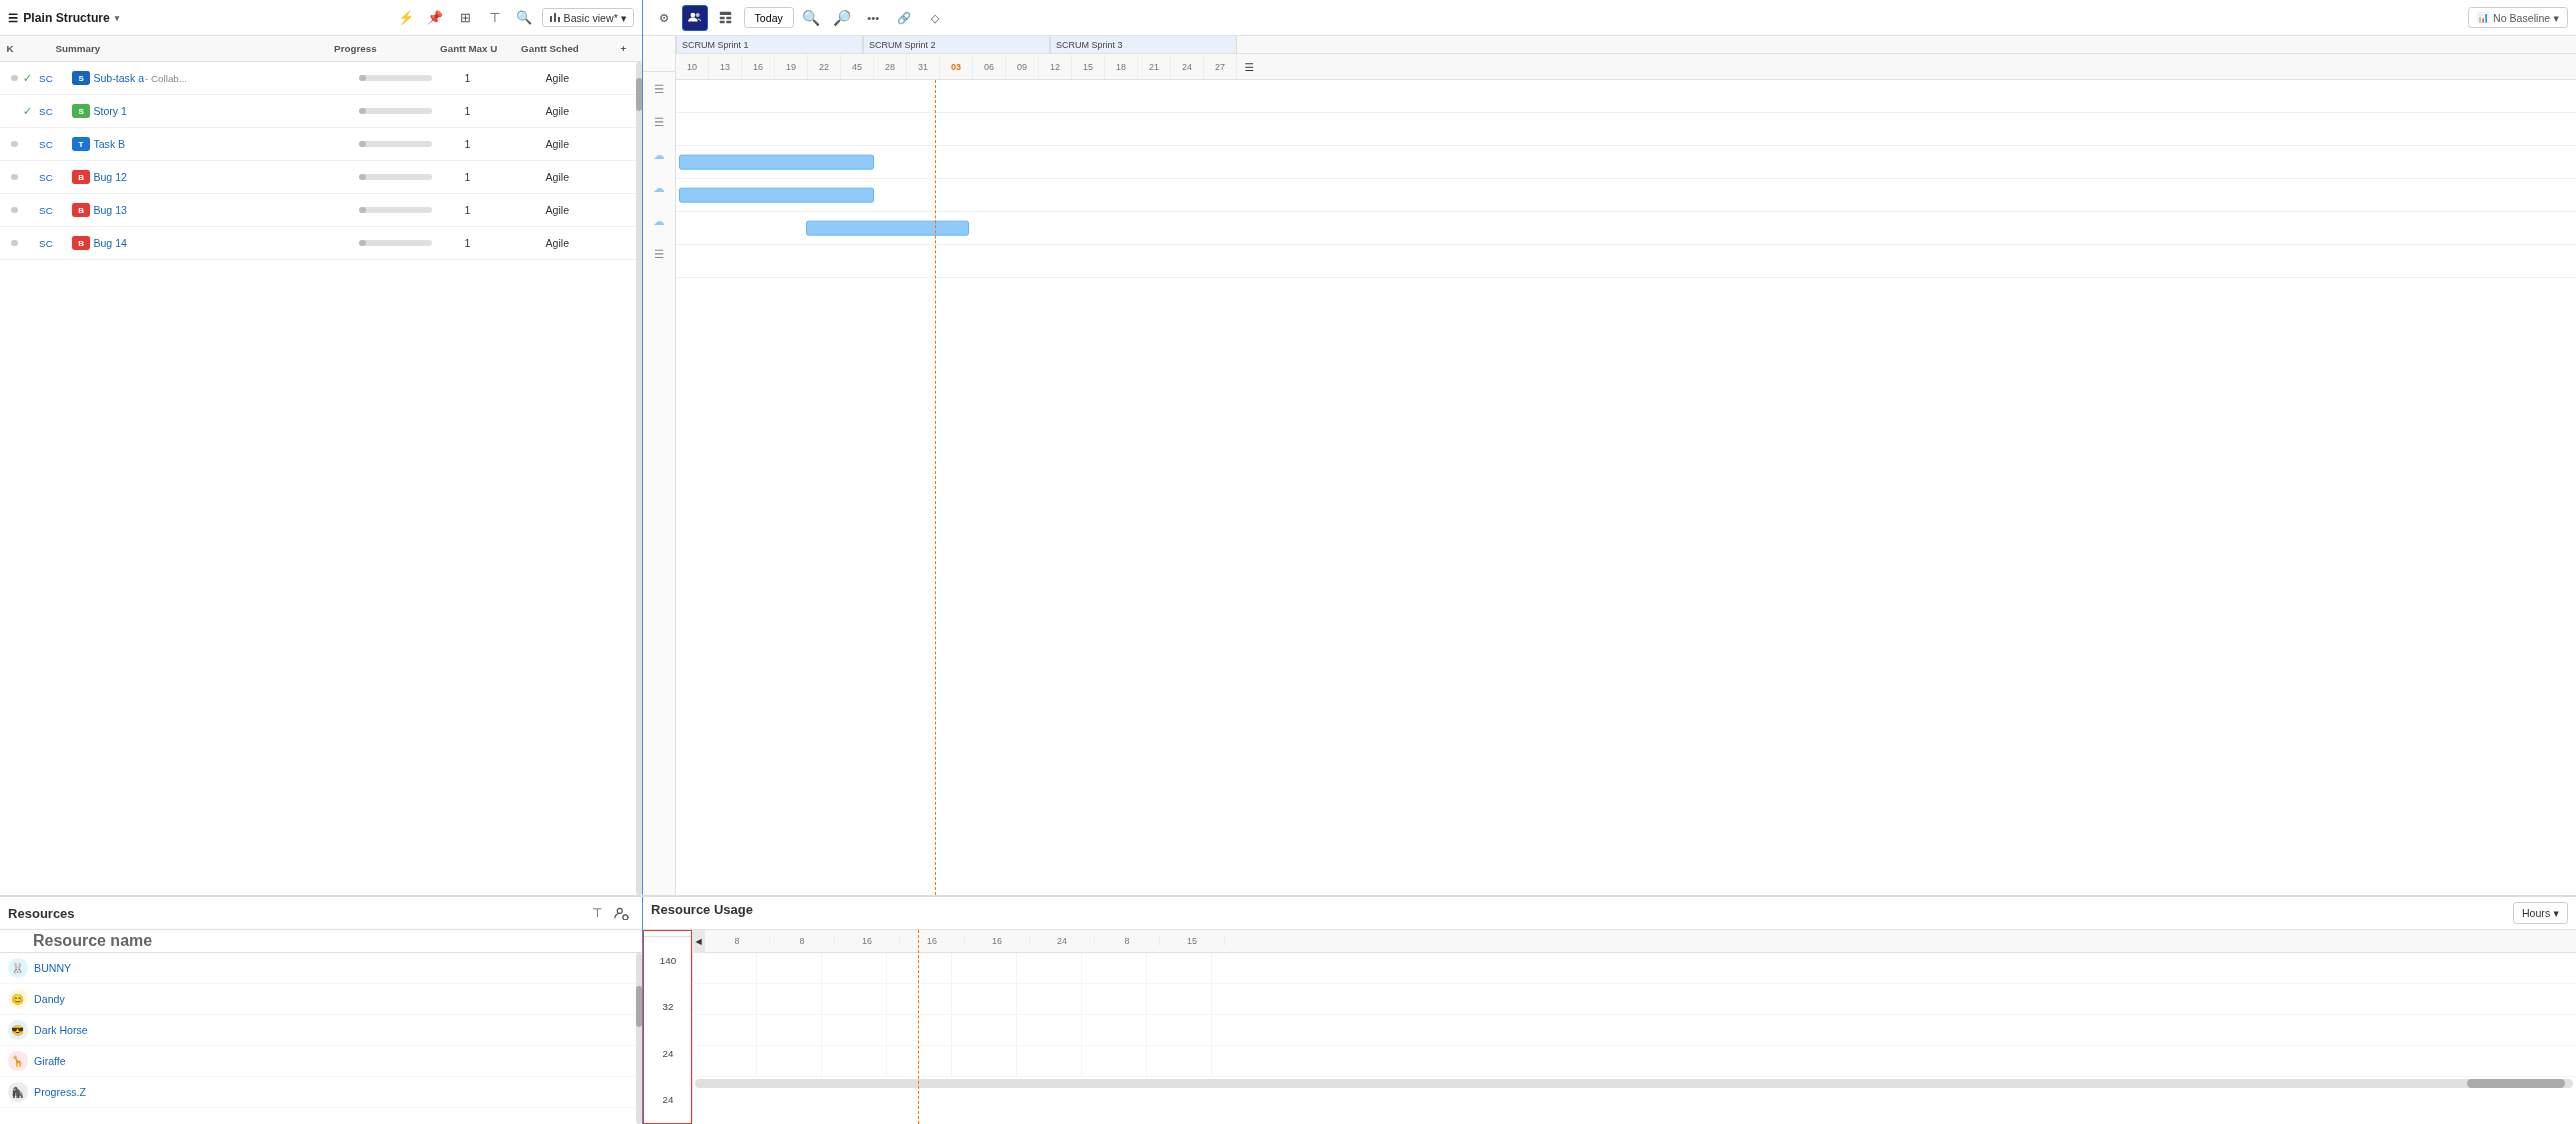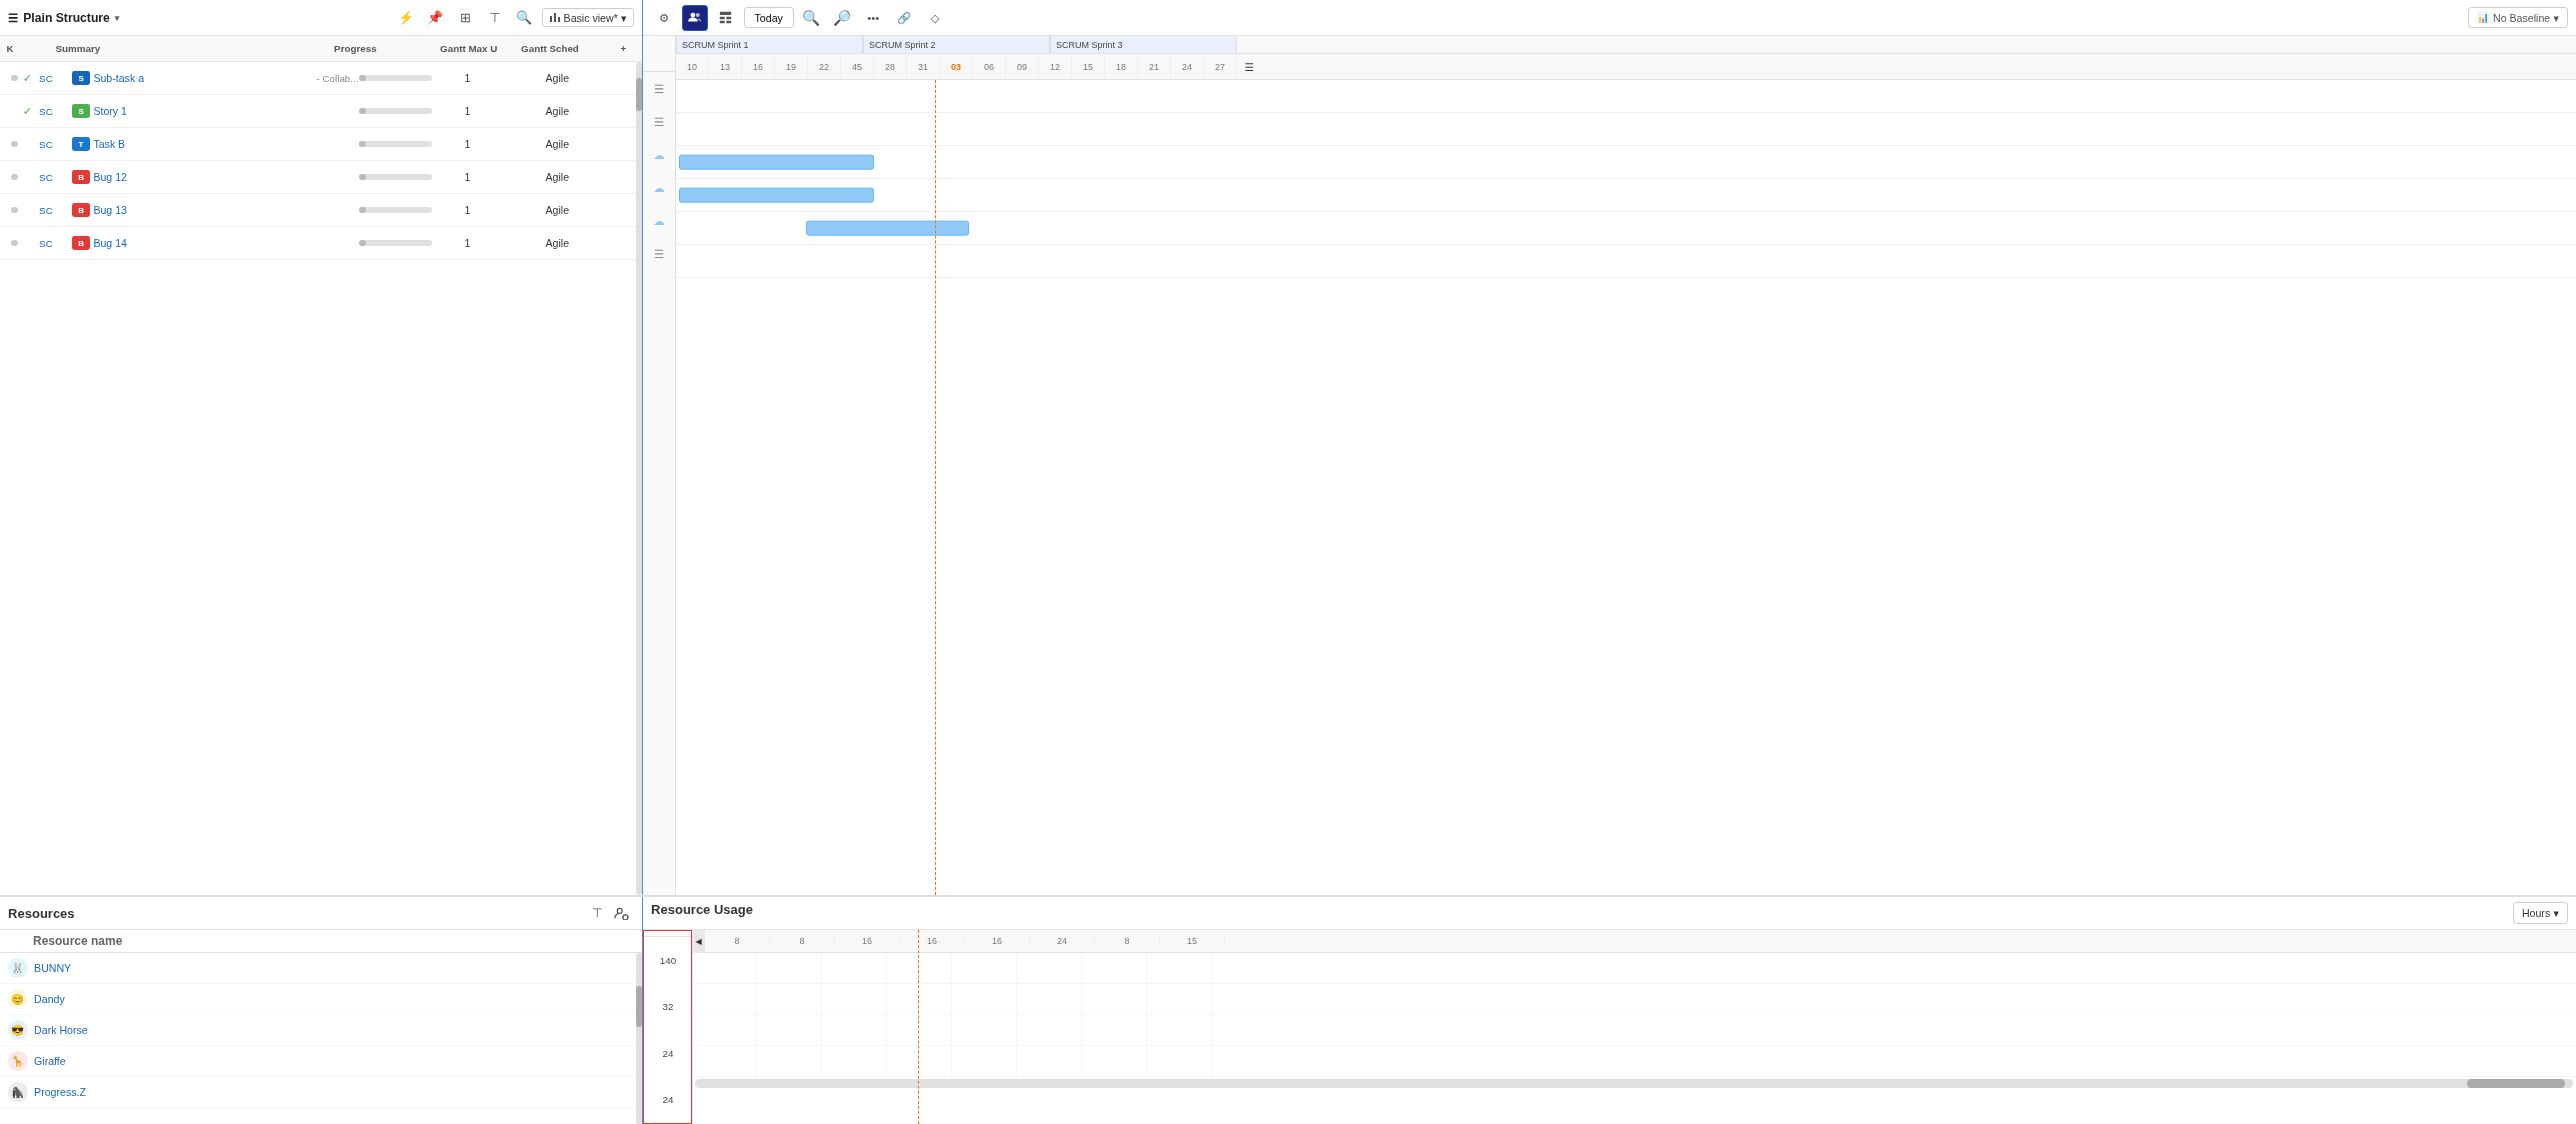--- a/index.html
+++ b/index.html
@@ -36,21 +36,21 @@
     .table-row { display: flex; align-items: center; padding: 3.3px 6.5px; border-bottom: 0.8px solid #f0f0f0; height: 33px; }
     .row-status { width: 16.3px; display: flex; align-items: center; justify-content: center; flex-shrink: 0; }
     .status-dot { width: 6.5px; height: 6.5px; border-radius: 50%; background: #ccc; }
     .status-check { color: #4caf50; font-size: 11.4px; }
     .row-key { width: 33px; font-size: 9.8px; color: #1565c0; cursor: pointer; flex-shrink: 0; overflow: hidden; }
     .row-type-icon { width: 18px; height: 14.7px; border-radius: 2.4px; display: flex; align-items: center; justify-content: center; font-size: 8.1px; font-weight: 700; color: #fff; flex-shrink: 0; margin-right: 3.3px; }
     .icon-subtask { background: #1565c0; }
     .icon-story { background: #4caf50; }
     .icon-task { background: #1976d2; }
     .icon-bug { background: #e53935; }
-    .row-summary { flex: 1; font-size: 10.6px; overflow: hidden; text-overflow: ellipsis; white-space: nowrap; display: flex; align-items: center; gap: 21px; justify-content: space-between; }
+    .row-summary { flex: 1; font-size: 10.6px; overflow: hidden; text-overflow: ellipsis; white-space: nowrap; display: flex; align-items: center; gap: 1px; }
     .summary-link { color: #1565c0; cursor: pointer; text-decoration: none; }
     .summary-suffix { color: #888; font-size: 9.8px; }
     .row-progress { width: 106px; flex-shrink: 0; }
     .progress-bar-bg { background: #e0e0e0; height: 6.5px; border-radius: 3.3px; width: 73px; }
     .progress-bar-fill { height: 6.5px; border-radius: 3.3px; background: #bbb; }
     .row-gantt-max { width: 81px; flex-shrink: 0; font-size: 10.6px; }
     .row-gantt-sched { width: 90px; flex-shrink: 0; font-size: 10.6px; }
 
     
     .right-panel { flex: 1; display: flex; flex-direction: column; overflow: hidden; }
@@ -70,21 +70,21 @@
     .gantt-bar { height: 14.7px; background: #90caf9; border: 0.8px solid #64b5f6; border-radius: 2.4px; position: absolute; top: 50%; transform: translateY(-50%); }
 
     
     .bottom-section { display: flex; height: 228px; border-top: 0.8px solid #ddd; }
 
     
     .resources-panel { width: 643px; flex-shrink: 0; display: flex; flex-direction: column; border-right: 1.6px solid #4a90e2; }
     .resources-header { display: flex; align-items: center; padding: 4.9px 8.1px; border-bottom: 0.8px solid #e0e0e0; height: 33px; background: #fff; }
     .resources-title { font-size: 13px; font-weight: 600; flex: 1; }
     .resources-tool-btn { width: 24.4px; height: 24.4px; display: flex; align-items: center; justify-content: center; cursor: pointer; color: #555; font-size: 12.2px; border-radius: 3.3px; }
-    .resources-col-header { padding: 3.3px 8.1px 3.3px 33px; font-size: 12px; font-weight: 600; color: #666; border-bottom: 0.8px solid #e0e0e0; height: 23px; display: flex; align-items: center; }
+    .resources-col-header { padding: 3.3px 8.1px 3.3px 33px; font-size: 16px; font-weight: 600; color: #666; border-bottom: 0.8px solid #e0e0e0; height: 23px; display: flex; align-items: center; }
     .resources-list { flex: 1; overflow-y: auto; }
     .resource-row { display: flex; align-items: center; padding: 4.9px 8.1px; border-bottom: 0.8px solid #f5f5f5; height: 31px; gap: 6.5px; }
     .resource-avatar { width: 19.5px; height: 19.5px; border-radius: 50%; display: flex; align-items: center; justify-content: center; font-size: 10.6px; flex-shrink: 0; }
     .resource-name { font-size: 10.6px; color: #1565c0; cursor: pointer; }
 
     
     .resource-usage-panel { flex: 1; display: flex; flex-direction: column; overflow: hidden; }
     .usage-header { display: flex; padding: 4.9px 8.1px; border-bottom: 0.8px solid #e0e0e0; height: 33px; background: #fff; }
     .usage-title { font-size: 13px; font-weight: 600; flex: 1; }
     .usage-hours-btn { display: flex; align-items: center; gap: 3.3px; padding: 3.3px 8.1px; border: 0.8px solid #ccc; border-radius: 3.3px; background: #fff; cursor: pointer; font-size: 10.6px; }

